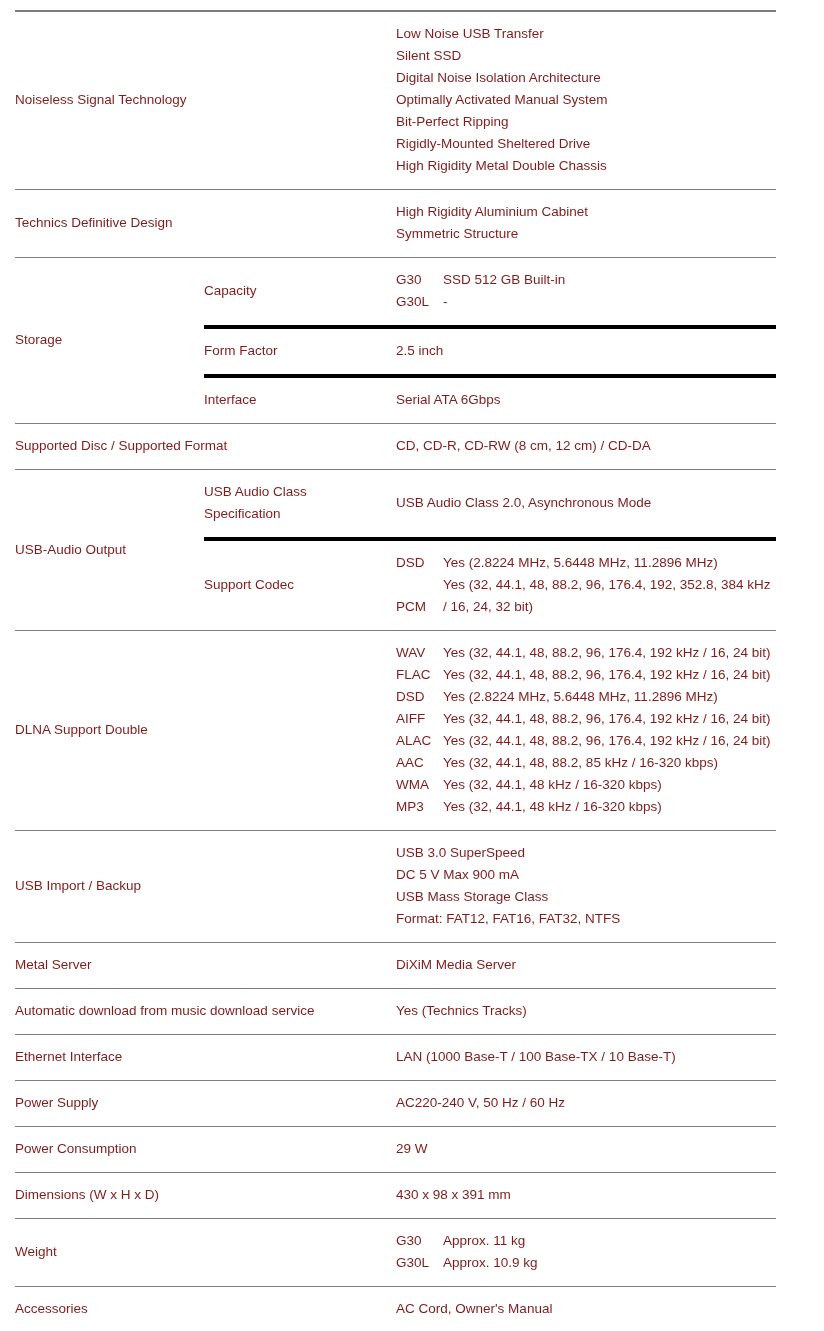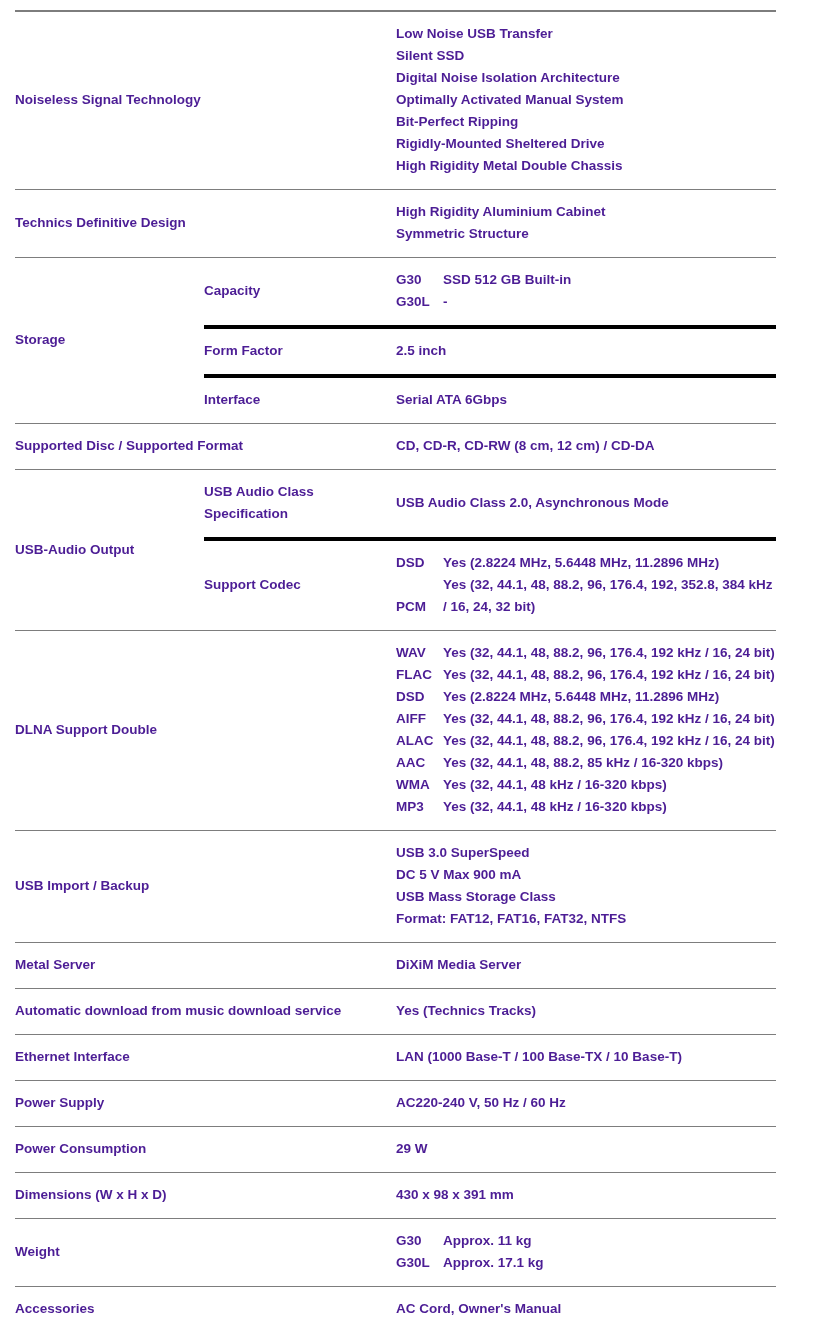--- a/index.html
+++ b/index.html
@@ -24,22 +24,22 @@
     border-top: 2px solid #7d7d7d;
     border-bottom: 2px solid #7d7d7d;
   }
   col.c1 { width: 189px; }
   col.c2 { width: 192px; }
   col.c3 { width: 380px; }
   td {
     vertical-align: middle;
     padding: 11px 0 12px 0;
     line-height: 22px;
-    font-weight: 700;
-    color: #4c1d95;
+    font-weight: 400;
+    color: #7f1d1d;
   }
   td.lbl  { padding-right: 16px; }
   td.slbl { padding-right: 20px; }
   tr.sec > td { border-top: 1px solid #7d7d7d; }
   tr.sub > td { border-top: 4px solid #000000; }
   .pair { display: flex; align-items: flex-end; }
   .pair .k { width: 47px; flex: none; white-space: nowrap; }
   .pair .v { white-space: nowrap; }
   .vline { white-space: nowrap; }
 </style>
@@ -206,21 +206,21 @@
 
       <tr class="sec">
         <td colspan="2" class="lbl">Weight</td>
         <td class="val">
           <div class="pair">
             <span class="k">G30</span>
             <span class="v">Approx. 11 kg</span>
           </div>
           <div class="pair">
             <span class="k">G30L</span>
-            <span class="v">Approx. 17.1 kg</span>
+            <span class="v">Approx. 10.9 kg</span>
           </div>
         </td>
       </tr>
 
       <tr class="sec">
         <td colspan="2" class="lbl">Accessories</td>
         <td class="val">AC Cord, Owner's Manual</td>
       </tr>
 
     </tbody>

